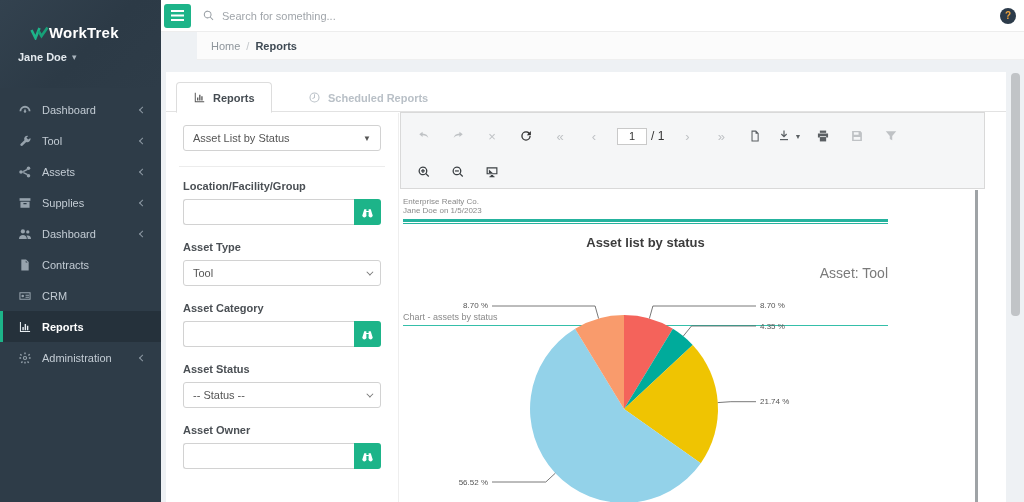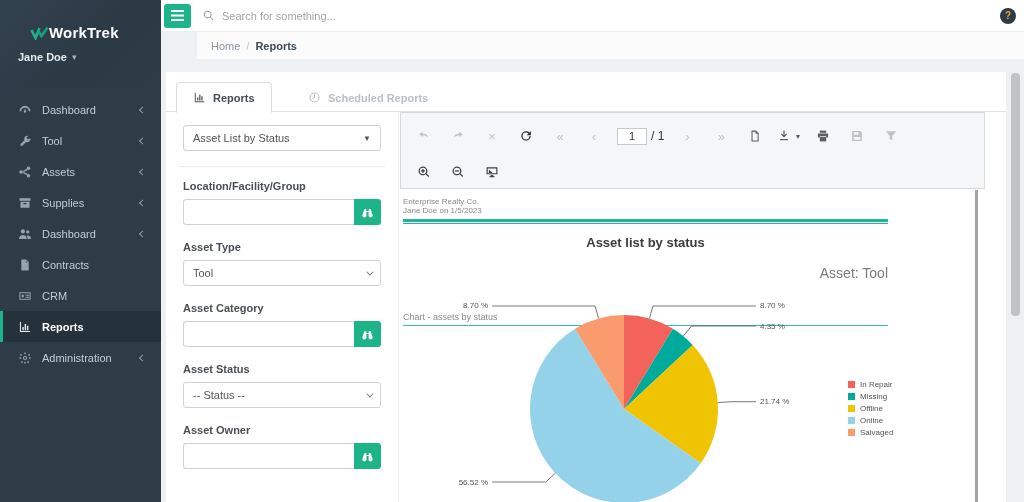--- a/index.html
+++ b/index.html
@@ -478,41 +478,19 @@
           <polyline points="317.8,106.6 330.8,105.7 356,105.7" fill="none" stroke="#555" stroke-width="0.8"></polyline>
           <text x="360" y="108.22867945234877" text-anchor="start" class="pie-label">21.74 %</text>
           <path d="M224,113 L300.8,167.2 A94,94 0 1 1 175.1,32.7 Z" fill="#93d2e9"></path>
           <polyline points="155.3,177.2 145.8,186.0 92,186.0" fill="none" stroke="#555" stroke-width="0.8"></polyline>
           <text x="88" y="188.53211829042237" text-anchor="end" class="pie-label">56.52 %</text>
           <path d="M224,113 L175.1,32.7 A94,94 0 0 1 224.0,19.0 Z" fill="#f99b6c"></path>
           <polyline points="198.6,22.5 195.1,10.0 92,10.0" fill="none" stroke="#555" stroke-width="0.8"></polyline>
           <text x="88" y="12.471005068020162" text-anchor="end" class="pie-label">8.70 %</text>
         </svg>
 
-      <div class="legend" id="legend">
-          <div class="lg-row">
-            <span class="lg-sq" style="background:#f4635b"></span>
-            <span class="lg-txt">In Repair</span>
-          </div>
-          <div class="lg-row">
-            <span class="lg-sq" style="background:#00ab9b"></span>
-            <span class="lg-txt">Missing</span>
-          </div>
-          <div class="lg-row">
-            <span class="lg-sq" style="background:#efc402"></span>
-            <span class="lg-txt">Offline</span>
-          </div>
-          <div class="lg-row">
-            <span class="lg-sq" style="background:#93d2e9"></span>
-            <span class="lg-txt">Online</span>
-          </div>
-          <div class="lg-row">
-            <span class="lg-sq" style="background:#f99b6c"></span>
-            <span class="lg-txt">Salvaged</span>
-          </div>
-        </div>
 
       <div class="inner-scroll"></div>
     </div>
   </div>
 </section>
 
 <div class="page-scroll-thumb"></div>
 
 </body></html>

